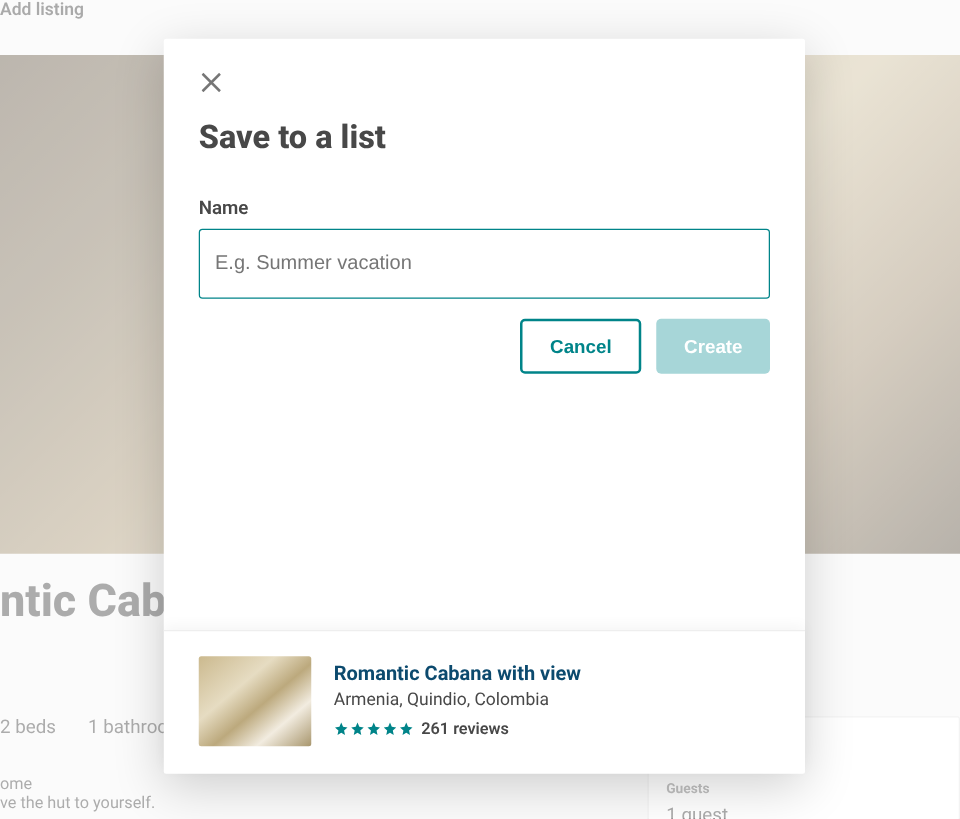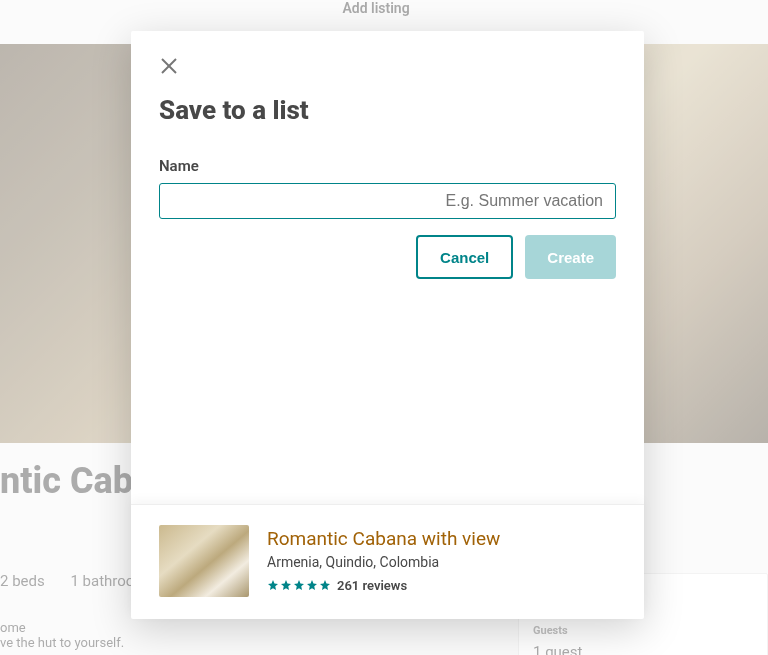--- a/index.html
+++ b/index.html
@@ -4,21 +4,21 @@
 <style>
   * { box-sizing: border-box; margin: 0; padding: 0; }
   html, body { width: 768px; height: 655px; overflow: hidden; font-family: -apple-system, BlinkMacSystemFont, "Segoe UI", Roboto, Helvetica, Arial, sans-serif; }
   .bg {
     position: absolute; inset: 0;
     background: #f7f7f7;
     filter: blur(0px);
   }
   .bg .topbar {
     position: absolute; top: 0; left: 0; right: 0; height: 30px;
-    display: flex; justify-content: center; padding-right: 16px;
+    display: flex; justify-content: flex-start; padding-right: 16px;
     align-items: flex-start;
   }
   .bg .add-listing { color: #444; font-weight: 600; font-size: 14px; }
   .bg .hero {
     position: absolute; top: 44px; left: 0; right: 0; height: 399px;
     background: linear-gradient(135deg, #6b5b47 0%, #8a7a60 20%, #b5a07a 40%, #d8cba9 60%, #a89272 80%, #5f513e 100%);
     filter: sepia(0.25) contrast(0.9) brightness(0.95);
   }
   .bg .title {
     position: absolute; top: 460px; left: 0;
@@ -69,26 +69,25 @@
   }
   .close-btn svg { width: 16px; height: 16px; stroke: currentColor; stroke-width: 2; }
   .modal-title {
     font-size: 26px; font-weight: 800; color: #484848;
     margin-bottom: 32px;
   }
   .field-label {
     font-size: 15px; font-weight: 600; color: #484848; margin-bottom: 8px;
   }
   .name-input {
-    width: 100%; height: 36px;
+    width: 100%; height: 56px;
     border: 1px solid #008489; border-radius: 3px;
     padding: 0 12px;
     font-size: 16px; color: #484848;
     outline: none;
-    text-align: right;
   }
   .name-input::placeholder { color: #767676; }
   .btn-row {
     display: flex; justify-content: flex-end; gap: 12px;
     margin-top: 16px;
   }
   .btn {
     height: 44px; padding: 12px 22px;
     border-radius: 4px; font-size: 15px; font-weight: 700;
     cursor: pointer;
@@ -106,21 +105,21 @@
     box-shadow: 0 -4px 10px rgba(0,0,0,0.04);
     padding: 20px 28px 22px 28px;
     display: flex; gap: 18px; align-items: center;
   }
   .thumb {
     width: 90px; height: 72px; flex: 0 0 90px;
     background: linear-gradient(140deg, #cbb98e 0%, #e6dcc2 35%, #bca97d 55%, #f2ece0 75%, #a8966d 100%);
     border-radius: 2px;
   }
   .listing-info { display: flex; flex-direction: column; gap: 4px; }
-  .listing-title { font-size: 19px; font-weight: 400; color: #a16207; }
+  .listing-title { font-size: 16px; font-weight: 700; color: #0c4a6e; }
   .listing-loc { font-size: 14px; color: #484848; }
   .rating-row { display: flex; align-items: center; gap: 6px; margin-top: 2px; }
   .stars { display: flex; gap: 1px; }
   .stars svg { width: 12px; height: 12px; fill: #008489; }
   .reviews { font-size: 13px; color: #484848; font-weight: 600; }
   .arrow-icon svg { width: 26px; height: 16px; stroke: #767676; stroke-width: 1.5; fill: none; }
 </style>
 </head>
 <body>
 

